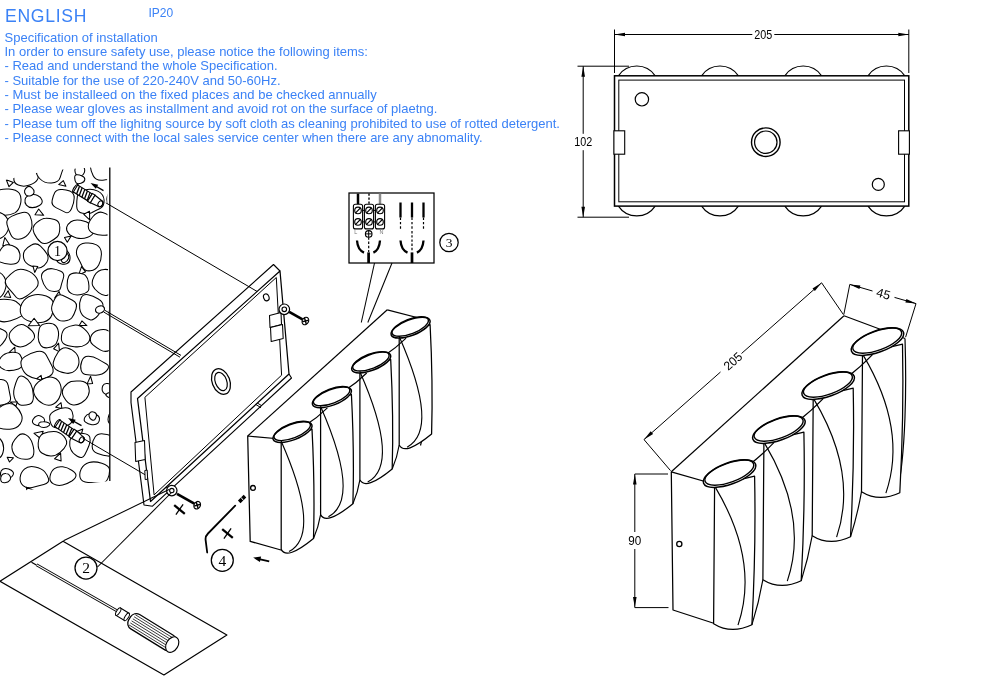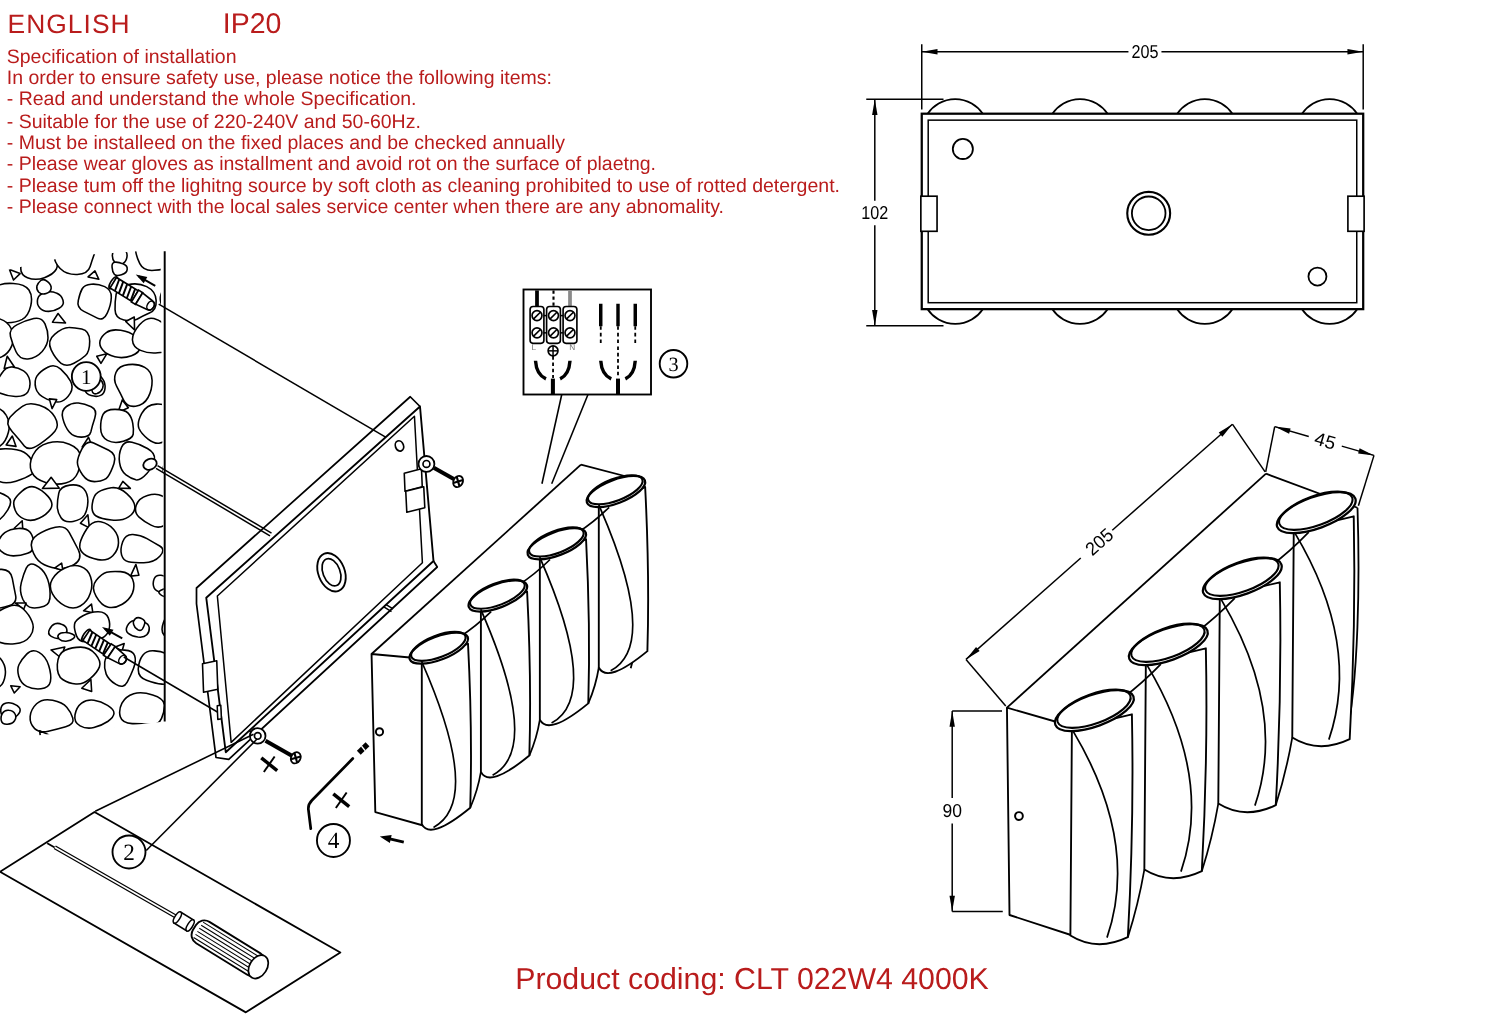--- a/index.html
+++ b/index.html
@@ -1,30 +1,29 @@
 <!DOCTYPE html>
 <html><head><meta charset="utf-8">
 <style>
 html,body{margin:0;padding:0;background:#fff;width:1000px;height:690px;overflow:hidden}
-#page{position:relative;width:1000px;height:568px;font-family:"Liberation Sans",sans-serif;color:#b91c1c}
+#page{position:relative;width:1000px;height:568px;font-family:"Liberation Sans",sans-serif;color:#3b82f6}
 .t{position:absolute;white-space:pre}
 </style></head>
 <body>
 <div id="page">
 <div class="t" style="left:5px;top:6px;font-size:17.6px;letter-spacing:0.7px">ENGLISH</div>
-<div class="t" style="left:148.5px;top:6px;font-size:19px">IP20</div>
+<div class="t" style="left:148.5px;top:6px;font-size:12px">IP20</div>
 <div class="t" style="left:4.5px;top:30.8px;font-size:13px;line-height:14.33px">Specification of installation
 In order to ensure safety use, please notice the following items:
 - Read and understand the whole Specification.
 - Suitable for the use of 220-240V and 50-60Hz.
 - Must be installeed on the fixed places and be checked annually
 - Please wear gloves as installment and avoid rot on the surface of plaetng.
 - Please tum off the lighitng source by soft cloth as cleaning prohibited to use of rotted detergent.
 - Please connect with the local sales service center when there are any abnomality.</div>
-<div class="t" style="left:343.5px;top:642px;font-size:20.2px">Product coding: CLT 022W4 4000K</div>
 <svg width="1000" height="690" viewBox="0 0 1000 690" style="position:absolute;left:0;top:0">
 <defs>
         <clipPath id="wallclip">
           <polygon points="0,181 48,170.5 107,166.5 110,481 0,493"></polygon>
         </clipPath>
       </defs>
 <g clip-path="url(#wallclip)">
 <path d="M-10.8,177.0 Q-14.1,175.0 -13.4,172.6 Q-12.6,170.2 -10.8,167.6 Q-8.9,165.1 -5.5,166.8 Q-2.1,168.6 0.2,171.4 Q2.4,174.2 0.1,176.3 Q-2.1,178.4 -4.8,178.7 Q-7.5,179.1 -10.8,177.0 Z" fill="#fff" stroke="#000" stroke-width="1.05" stroke-linejoin="round" stroke-linecap="butt"></path>
 <path d="M-11.4,166.4 Q-13.5,167.6 -16.0,166.3 Q-18.4,165.0 -18.0,163.1 Q-17.6,161.1 -15.0,160.4 Q-12.4,159.6 -9.9,160.4 Q-7.3,161.1 -8.3,163.2 Q-9.3,165.2 -11.4,166.4 Z" fill="#fff" stroke="#000" stroke-width="1.05" stroke-linejoin="round" stroke-linecap="butt"></path>
 <path d="M29.6,185.1 Q23.7,187.3 18.3,185.1 Q13.0,183.0 14.0,177.4 Q15.1,171.8 14.7,168.0 Q14.3,164.2 20.5,162.2 Q26.7,160.2 29.9,164.1 Q33.1,168.0 36.3,172.1 Q39.4,176.2 37.5,179.5 Q35.6,182.9 29.6,185.1 Z" fill="#fff" stroke="#000" stroke-width="1.05" stroke-linejoin="round" stroke-linecap="butt"></path>

